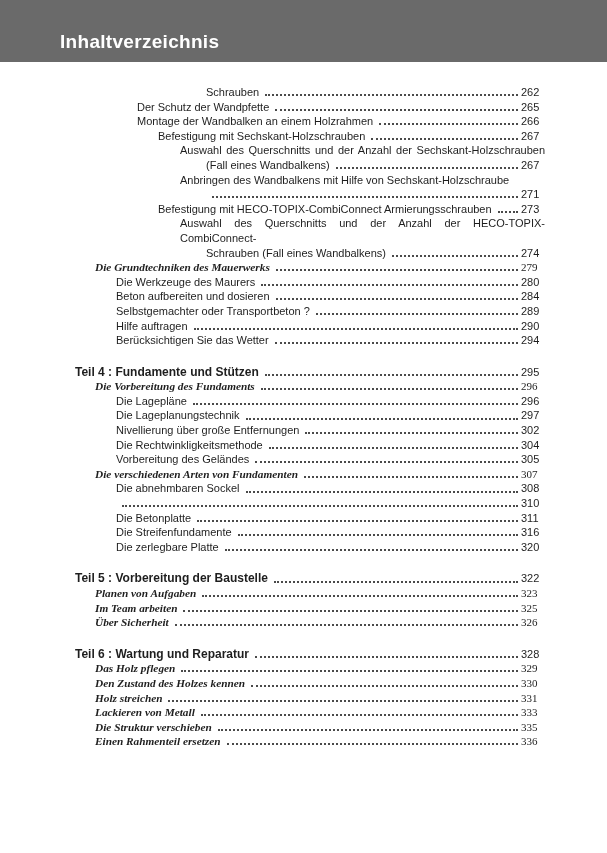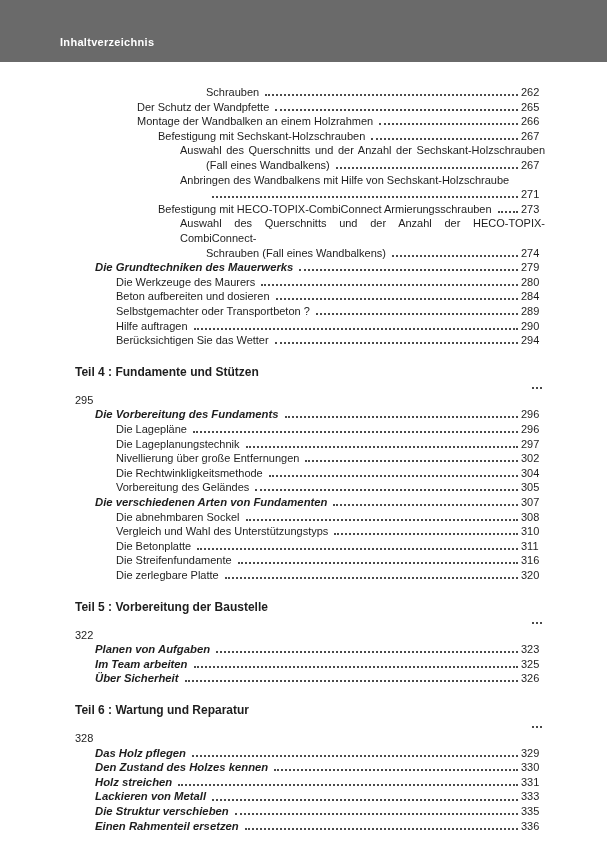--- a/index.html
+++ b/index.html
@@ -24,21 +24,21 @@
     overflow:hidden;
   }
   .band{
     width:100%;
     height:62px;
     background:var(--header-bg);
     padding:33px 0 0 60px;
   }
   .band h1{
     color:var(--header-text);
-    font-size:11px;
+    font-size:19px;
     font-weight:bold;
     letter-spacing:.3px;
     line-height:18px;
   }
   .toc{
     padding:23px 62px 0 12px;
   }
   .row{
     display:flex;
     align-items:baseline;
@@ -48,22 +48,22 @@
   }
   .row .row-text{white-space:nowrap;}
   
   .ind-0{padding-left:63px}
   .ind-1{padding-left:83px}
   .ind-2{padding-left:104px}
   .ind-3{padding-left:125px}
   .ind-4{padding-left:146px}
   .ind-5{padding-left:168px}
   .ind-6{padding-left:194px}
-  .teil{font-weight:bold;font-size:12px;flex-direction:column;}
-  .section{font-weight:bold;font-style:italic;font-size:11.3px;}
+  .teil{font-weight:bold;font-size:12px;}
+  .section{font-weight:bold;font-style:italic;font-size:11.3px;font-family:Liberation Serif, serif;}
   .gap{margin-top:17px;}
   .leader{
     flex:1 0 10px;
     align-self:flex-end;
     height:0;
     border-bottom:2px dotted var(--dots);
     margin:0 3px 3.5px 6px;
     min-width:10px;
   }
   .page-num{
@@ -209,21 +209,20 @@
     <span class="row-text">Die verschiedenen Arten von Fundamenten</span>
     <span class="leader"></span>
     <span class="page-num">307</span>
   </div>
       <div class="row ind-2 entry">
     <span class="row-text">Die abnehmbaren Sockel</span>
     <span class="leader"></span>
     <span class="page-num">308</span>
   </div>
       <div class="row ind-2 entry">
-    <span class="row-text">Vergleich und Wahl des Unterstützungstyps</span>
     <span class="leader"></span>
     <span class="page-num">310</span>
   </div>
       <div class="row ind-2 entry">
     <span class="row-text">Die Betonplatte</span>
     <span class="leader"></span>
     <span class="page-num">311</span>
   </div>
       <div class="row ind-2 entry">
     <span class="row-text">Die Streifenfundamente</span>

